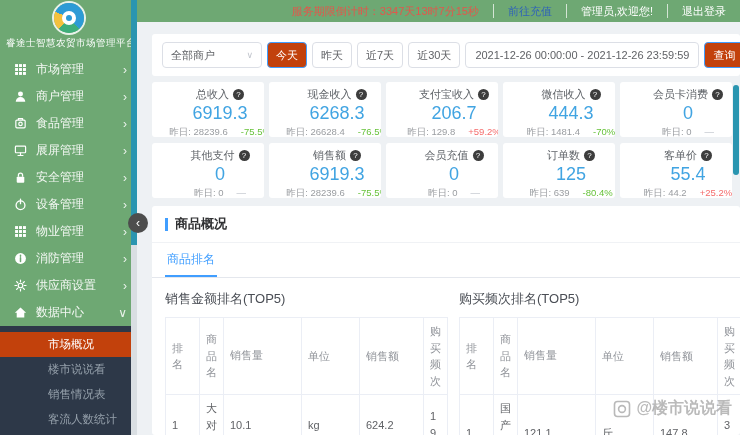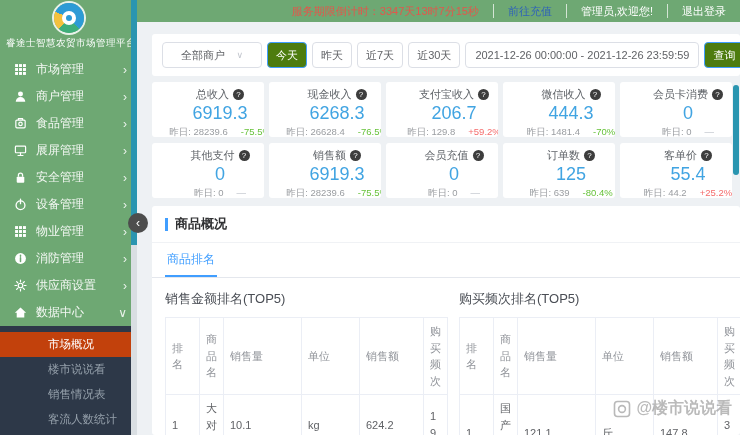--- a/index.html
+++ b/index.html
@@ -30,24 +30,24 @@
   .topbar .seg { display:flex; align-items:center; padding:0 14px; height:14px; border-left:1px solid rgba(255,255,255,.7); white-space:nowrap; cursor:pointer; }
   .topbar .seg:first-child { border-left:none; cursor:default; }
   .countdown { color:#E2574C; }
   .recharge { color:#2F63B8; }
   .welcome, .logout { color:#fff; }
 
   
   .main { position:absolute; left:137px; top:22px; right:0; bottom:0; background:#eef1f4; padding:12px 0 0 15px; display:flex; flex-direction:column; overflow:hidden; }
 
   .filter-card { background:#fff; border-radius:3px; height:42px; display:flex; align-items:center; padding:0 10px; gap:5px; flex:0 0 auto; overflow:hidden; white-space:nowrap; }
-  .select { width:100px; height:26px; border:1px solid #dcdfe6; border-radius:4px; display:flex; align-items:center; justify-content:space-between; padding:0 18px; font-size:11px; color:#606266; cursor:pointer; flex:0 0 auto; }
+  .select { width:100px; height:26px; border:1px solid #dcdfe6; border-radius:4px; display:flex; align-items:center; justify-content:space-between; padding:0 8px; font-size:11px; color:#606266; cursor:pointer; flex:0 0 auto; }
   .select .caret { font-size:9px; color:#c0c4cc; }
   .btn { height:26px; border:1px solid #dcdfe6; border-radius:4px; background:#fff; color:#606266; font-size:11px; padding:0 8px; display:inline-flex; align-items:center; cursor:pointer; flex:0 0 auto; }
-  .btn.primary { background:#4d7c0f; border-color:#409EFF; color:#fff; }
+  .btn.primary { background:#c2410c; border-color:#409EFF; color:#fff; }
   .date-input { height:26px; border:1px solid #dcdfe6; border-radius:4px; font-size:11px; color:#606266; padding:0 9px; display:inline-flex; align-items:center; cursor:text; flex:0 0 auto; }
 
   
   .stats { display:flex; flex-wrap:wrap; gap:5px; margin-top:6px; flex:0 0 auto; overflow:hidden; height:116px; }
   .stat-card { width:112px; height:55px; background:#fff; border-radius:3px; text-align:center; padding-top:5px; overflow:hidden;padding-left:24px; }
   .stat-title { font-size:11px; color:#5f6368; display:flex; align-items:center; justify-content:center; gap:4px; white-space:nowrap; }
   .qmark { width:11px; height:11px; border-radius:50%; background:#3d3d3d; color:#fff; font-size:8px; display:inline-flex; align-items:center; justify-content:center; flex:0 0 11px; }
   .stat-value { font-size:18px; color:#41A4E2; margin-top:1px; }
   .stat-sub { font-size:9.5px; color:#9a9da1; margin-top:2px; display:flex; justify-content:center; gap:13px; white-space:nowrap; }
   .chg[data-dir="down"] { color:#67C23A; }
@@ -60,21 +60,21 @@
   .section-bar { width:3px; height:13px; background:#409EFF; margin-right:7px; }
   .section-title { font-size:13px; color:#303133; font-weight:bold; }
   .tabs { padding:0 13px; border-bottom:1px solid #e4e7ed; }
   .tab { display:inline-block; padding:8px 2px 7px; font-size:12px; color:#409EFF; border-bottom:2px solid #409EFF; cursor:pointer; }
   .tables { display:flex; gap:26px; padding:2px 13px 0; }
   .table-block { flex:1; min-width:0; }
   .table-title { font-size:13px; color:#4a4e55; margin:10px 0 9px; }
   table { width:100%; border-collapse:collapse; font-size:11px; color:#606266; table-layout:fixed; }
   th, td { border:1px solid #ebeef5; padding:5px 6px; text-align:left; vertical-align:middle; word-break:break-all; line-height:1.5; }
   th { color:#909399; font-weight:normal; }
-  .c-rank { width:34px; } .c-name { width:24px; } .c-qty { width:78px; } .c-unit { width:58px; } .c-amt { width:64px; } .c-freq { width:24px; }
+  .c-rank { width:34px; } .c-name { width:24px; } .c-qty { width:78px;font-family:Liberation Mono, monospace; } .c-unit { width:58px; } .c-amt { width:64px; } .c-freq { width:24px; }
 
   
   .main-scroll-thumb { position:absolute; right:1px; top:85px; width:6px; height:90px; background:#2A95B0; border-radius:3px; z-index:8; }
   .watermark { position:absolute; right:8px; bottom:16px; display:flex; align-items:center; gap:5px; color:rgba(130,130,130,.55); font-size:16px; font-weight:bold; z-index:9; pointer-events:none; }
   .wm-icon { width:18px; height:18px; opacity:.8; }
   .icon-svg { width:100%; height:100%; display:block; }
 </style>
 </head>
 <body>
 

